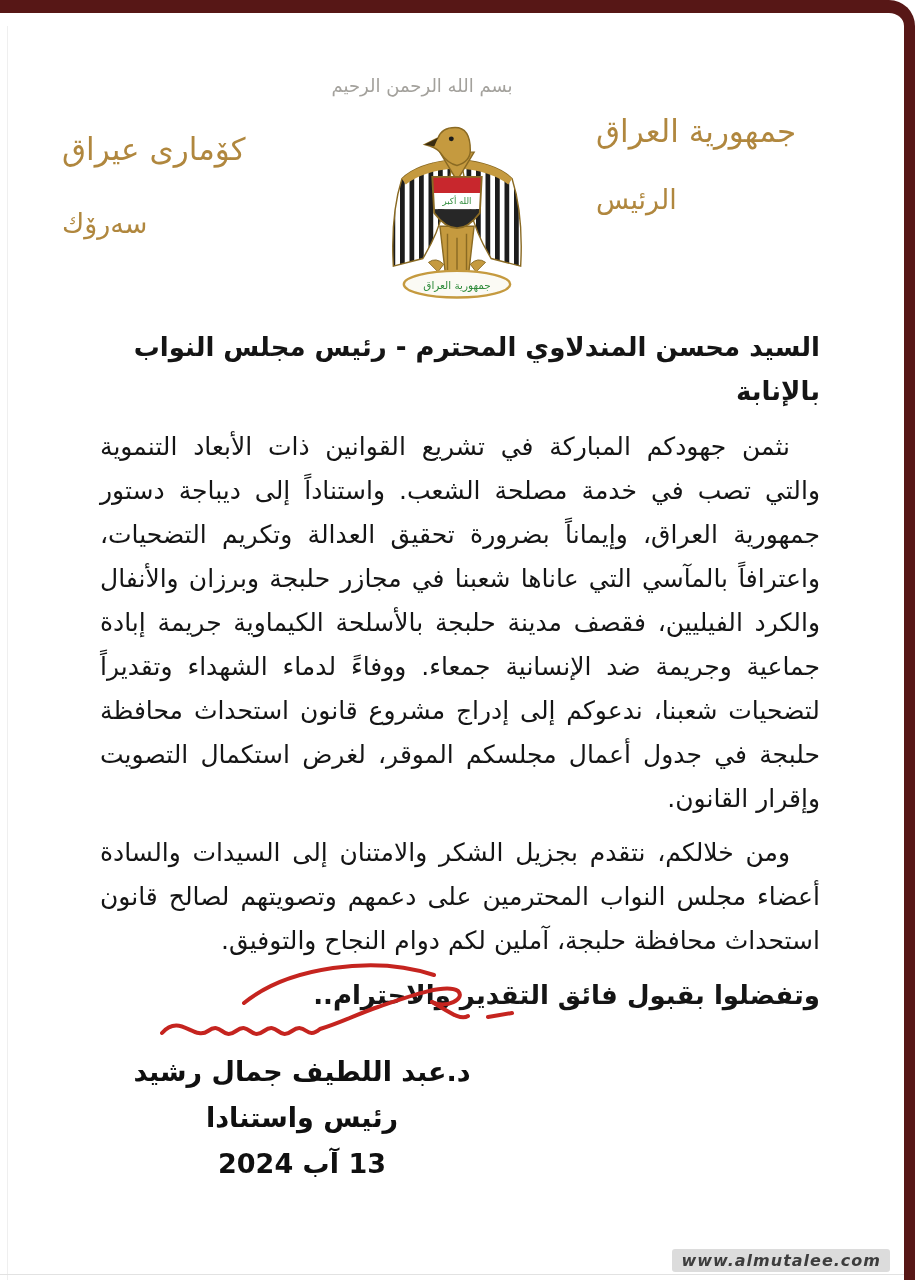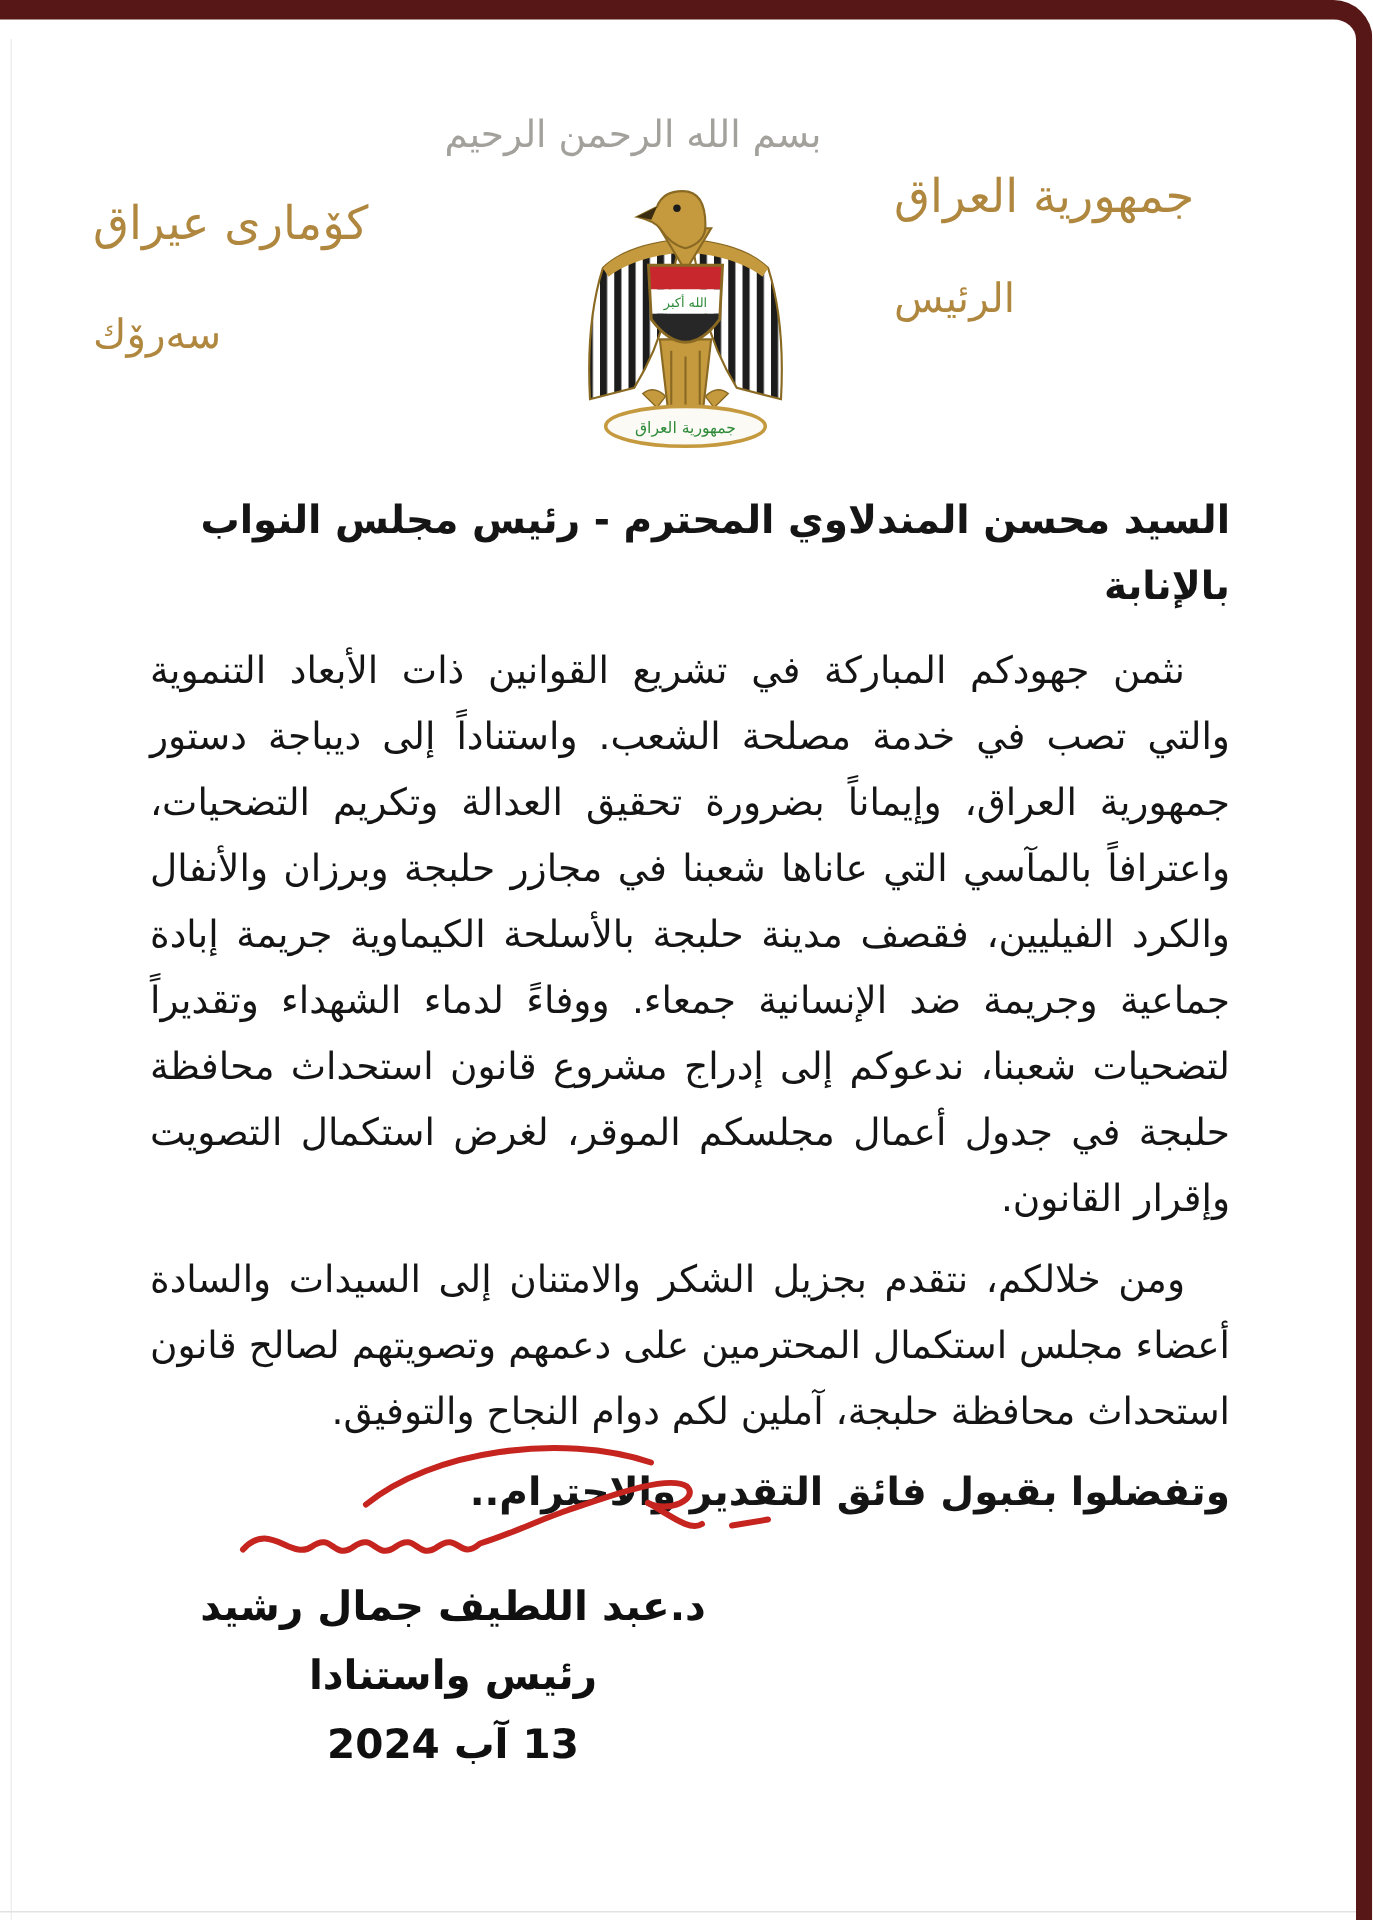--- a/index.html
+++ b/index.html
@@ -19,21 +19,21 @@
     background:#e2e2e2;
   }
   .page::before{
     content:"";position:absolute;left:7px;top:13px;bottom:0;width:1px;
     background:#efefef;
   }
   
   .bismillah{
     position:absolute;top:62px;left:0;right:60px;
     text-align:center;direction:rtl;
-    color:#a3a19c;font-size:25px;letter-spacing:1px;
+    color:#a3a19c;font-size:18px;letter-spacing:1px;
   }
   .lh-block{position:absolute;text-align:left;direction:rtl;color:#b0873e;}
   .lh-left{top:118px;left:62px;width:252px;}
   .lh-right{top:100px;right:68px;width:240px;}
   .lh-line1{font-size:31px;line-height:1.2;}
   .lh-line2{font-size:27px;margin-top:40px;}
   .lh-right .lh-line2{margin-top:34px;}
   .emblem{position:absolute;top:108px;left:381px;}
   
   .letter-body{
@@ -117,35 +117,36 @@
       <path d="M54 58 L106 58 L104 96 Q80 128 56 96 Z" fill="none" stroke="#8a6a23" stroke-width="2"></path>
 
       <ellipse cx="80" cy="171" rx="56" ry="14" fill="#fbfaf4" stroke="#c59a3f" stroke-width="2.5"></ellipse>
       <text x="80" y="176" font-size="11" fill="#2e8b3a" text-anchor="middle" direction="rtl">جمهورية العراق</text>
     </svg>
   </div>
 
   <div class="letter-body">
     <p class="addressee">السيد محسن المندلاوي المحترم - رئيس مجلس النواب بالإنابة</p>
     <p class="body-par">نثمن جهودكم المباركة في تشريع القوانين ذات الأبعاد التنموية والتي تصب في خدمة مصلحة الشعب. واستناداً إلى ديباجة دستور جمهورية العراق، وإيماناً بضرورة تحقيق العدالة وتكريم التضحيات، واعترافاً بالمآسي التي عاناها شعبنا في مجازر حلبجة وبرزان والأنفال والكرد الفيليين، فقصف مدينة حلبجة بالأسلحة الكيماوية جريمة إبادة جماعية وجريمة ضد الإنسانية جمعاء. ووفاءً لدماء الشهداء وتقديراً لتضحيات شعبنا، ندعوكم إلى إدراج مشروع قانون استحداث محافظة حلبجة في جدول أعمال مجلسكم الموقر، لغرض استكمال التصويت وإقرار القانون.</p>
-    <p class="body-par">ومن خلالكم، نتقدم بجزيل الشكر والامتنان إلى السيدات والسادة أعضاء مجلس استكمال المحترمين على دعمهم وتصويتهم لصالح قانون استحداث محافظة حلبجة، آملين لكم دوام النجاح والتوفيق.</p>
+    <p class="body-par">ومن خلالكم، نتقدم بجزيل الشكر والامتنان إلى السيدات والسادة أعضاء مجلس النواب المحترمين على دعمهم وتصويتهم لصالح قانون استحداث محافظة حلبجة، آملين لكم دوام النجاح والتوفيق.</p>
     <p class="closing">وتفضلوا بقبول فائق التقدير والاحترام..</p>
   </div>
 
   <div class="signature">
     <svg width="370" height="118" viewBox="0 0 370 118" xmlns="http://www.w3.org/2000/svg">
       <g fill="none" stroke="#c5241f" stroke-width="4" stroke-linecap="round" stroke-linejoin="round">
         <path d="M14 92 C32 72 46 100 60 90 S74 100 88 90 S102 100 116 90 S130 100 144 90 S158 100 172 88 C192 82 212 72 230 66 C262 55 298 42 310 50 C318 58 298 68 284 61"></path>
         <path d="M96 62 C140 26 226 14 286 34"></path>
         <path d="M284 61 C300 70 312 80 320 75"></path>
         <path d="M340 76 L364 72"></path>
       </g>
     </svg>
   </div>
 
   <div class="signer">
     <div>د.عبد اللطيف جمال رشيد</div>
     <div>رئيس واستنادا</div>
     <div>13 آب 2024</div>
   </div>
 
+  <div class="watermark">www.almutalee.com</div>
 
 </div>
 
 </body></html>

